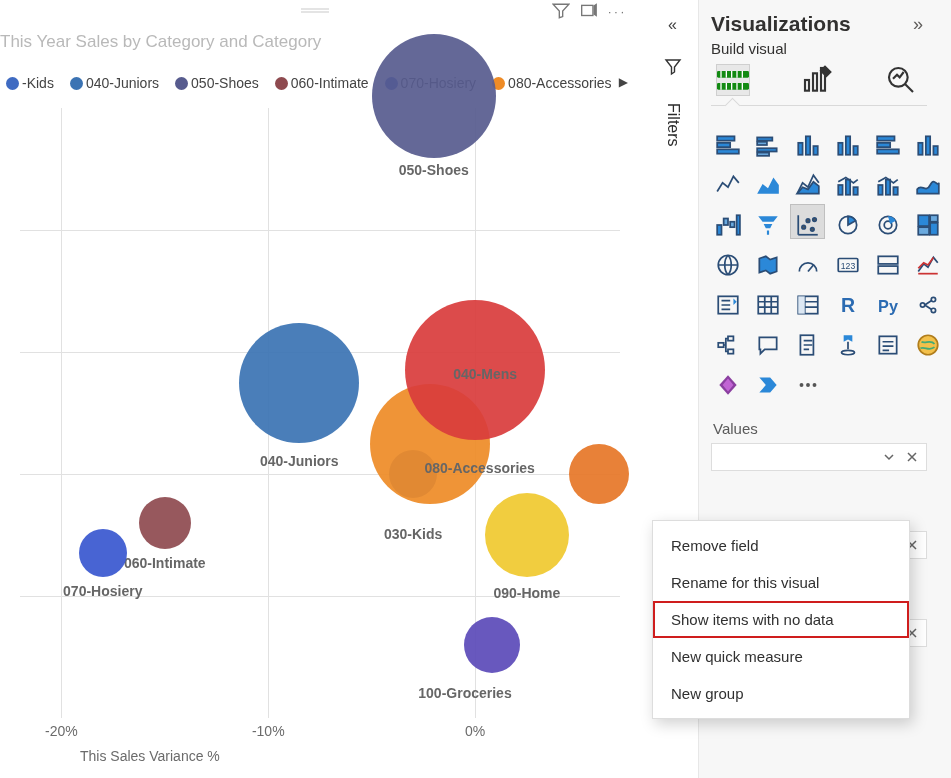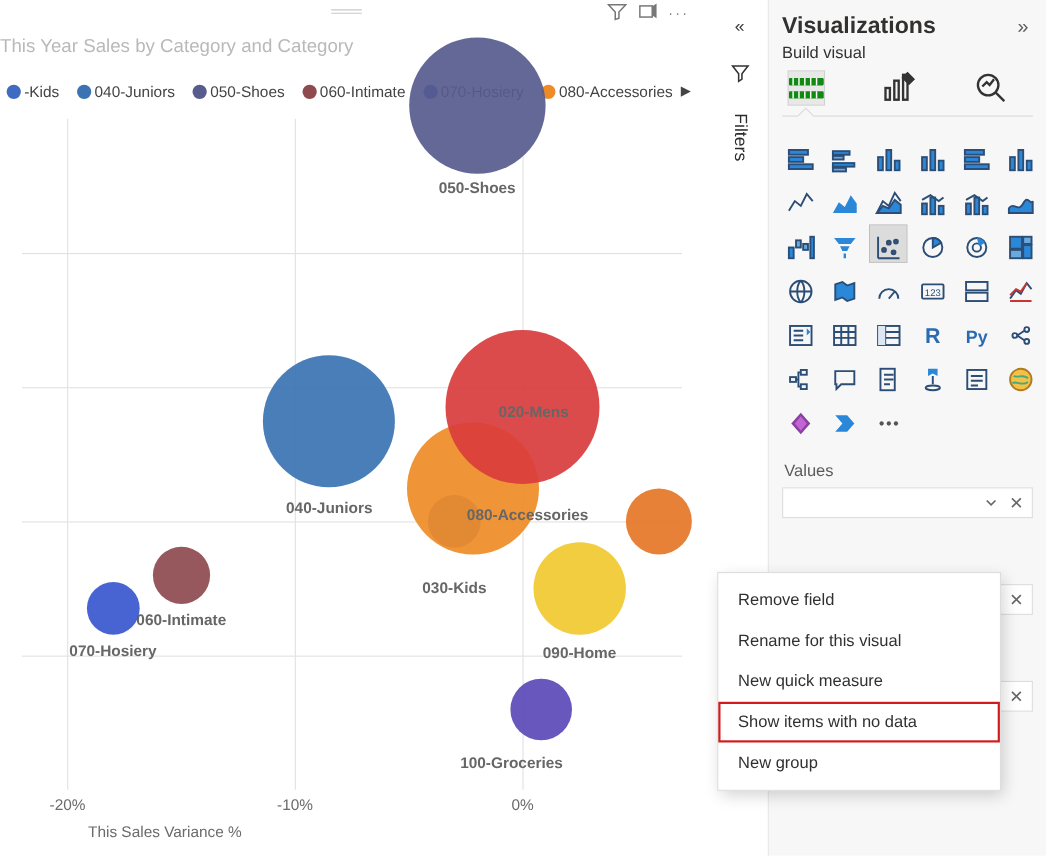--- a/index.html
+++ b/index.html
@@ -27,21 +27,21 @@
   .xaxis-title { position:absolute; top:640px; left:0; right:0; text-align:left; padding-left:80px; color:#6b6b6b; font-size:14px; }
   .xtick { position:absolute; transform:translateX(-50%); }
 
   
   #filters-tab { position:absolute; left:650px; top:0; width:45px; height:200px; padding-top:16px; display:flex; flex-direction:column; align-items:center; gap:22px; }
   #filters-tab .collapse-ico { font-size:16px; color:#404040; cursor:pointer; }
   #filters-tab .funnel { width:20px; color:#404040; }
   #filters-tab .label { writing-mode:vertical-rl; font-size:16px; color:#2b2b2b; margin-top:2px; }
 
   
-  #viz-panel { position:absolute; left:698px; top:0; right:0; bottom:0; background:#f7f7f7; border-left:1px solid #e7e7e7; padding:12px 12px 0 12px; }
+  #viz-panel { position:absolute; left:698px; top:0; right:0; bottom:0; background:#f7f7f7; border-left:1px solid #e7e7e7; padding:12px 24px 0 12px; }
   #viz-panel .panel-header { display:flex; align-items:center; justify-content:space-between; margin-bottom:4px; }
   #viz-panel .panel-header h2 { margin:0; font-size:21px; font-weight:600; }
   #viz-panel .sub { font-size:15px; margin:4px 0 8px 0; color:#323130; }
   .tab-icons { display:flex; gap:52px; margin:6px 0 10px 6px; }
   .tab-icons .tab-ico { width:32px; height:30px; display:flex; align-items:center; justify-content:center; color:#323130; cursor:pointer; }
   .tab-icons .tab-ico.sel { background:#e8e8e8; outline:1px solid #cfcfcf; }
   .divider-arrow { height:10px; border-top:1px solid #d9d9d9; position:relative; margin-bottom:10px; }
   .divider-arrow::after{ content:""; position:absolute; left:16px; top:-6px; width:10px; height:10px; background:#f7f7f7; border-left:1px solid #d9d9d9; border-top:1px solid #d9d9d9; transform:rotate(45deg);}
   .viz-grid { display:grid; grid-template-columns:repeat(6,33px); grid-auto-rows:33px; gap:7px 7px; }
   .viz-grid .cell { width:33px; height:33px; display:flex; align-items:flex-end; justify-content:center; color:#30567e; cursor:pointer; }
@@ -131,21 +131,21 @@
           <div class="bubble-label" style="left: 279.31px; top: 344.5px;">040-Juniors</div>
           <div class="bubble" style="left: 413.793px; top: -12.2px; width: 124px; height: 124px; background: rgb(87, 91, 142);"></div>
           <div class="bubble-label" style="left: 413.793px; top: 53.8px;">050-Shoes</div>
           <div class="bubble" style="left: 144.828px; top: 414.8px; width: 52px; height: 52px; background: rgb(142, 74, 79);"></div>
           <div class="bubble-label" style="left: 144.828px; top: 446.8px;">060-Intimate</div>
           <div class="bubble" style="left: 82.7586px; top: 445.3px; width: 48px; height: 48px; background: rgb(56, 87, 207);"></div>
           <div class="bubble-label" style="left: 82.7586px; top: 475.3px;">070-Hosiery</div>
           <div class="bubble" style="left: 409.655px; top: 335.5px; width: 120px; height: 120px; background: rgb(238, 139, 38);"></div>
           <div class="bubble-label" style="left: 459.655px; top: 351.5px;">080-Accessories</div>
           <div class="bubble" style="left: 455.172px; top: 262.3px; width: 140px; height: 140px; background: rgb(217, 60, 60);"></div>
-          <div class="bubble-label" style="left: 465.172px; top: 258.3px;">020-Mens</div>
+          <div class="bubble-label" style="left: 465.172px; top: 258.3px;">040-Mens</div>
           <div class="bubble" style="left: 506.897px; top: 427px; width: 84px; height: 84px; background: rgb(240, 201, 47);"></div>
           <div class="bubble-label" style="left: 506.897px; top: 477px;">090-Home</div>
           <div class="bubble" style="left: 471.724px; top: 536.8px; width: 56px; height: 56px; background: rgb(91, 74, 184);"></div>
           <div class="bubble-label" style="left: 445px; top: 576.8px;">100-Groceries</div>
           <div class="bubble" style="left: 579.31px; top: 366px; width: 60px; height: 60px; background: rgb(230, 118, 39);"></div>
         </div>
     <div class="xaxis-labels" id="xticks">
           <span class="xtick" style="left: 41.3793px;">-20%</span>
           <span class="xtick" style="left: 248.276px;">-10%</span>
           <span class="xtick" style="left: 455.172px;">0%</span>
@@ -502,18 +502,18 @@
           <svg width="12" height="12" viewBox="0 0 12 12" stroke="#666" stroke-width="1.5">
             <path d="M2 2l8 8M10 2l-8 8"></path>
           </svg>
         </span>
   </div>
 </div>
 
 <div id="ctx-menu">
       <div class="mi">Remove field</div>
       <div class="mi">Rename for this visual</div>
+      <div class="mi hl">Show items with no data</div>
       <div class="mi">New quick measure</div>
-      <div class="mi hl">Show items with no data</div>
       <div class="mi">New group</div>
     </div>
 
 </div>
 
 </body></html>

